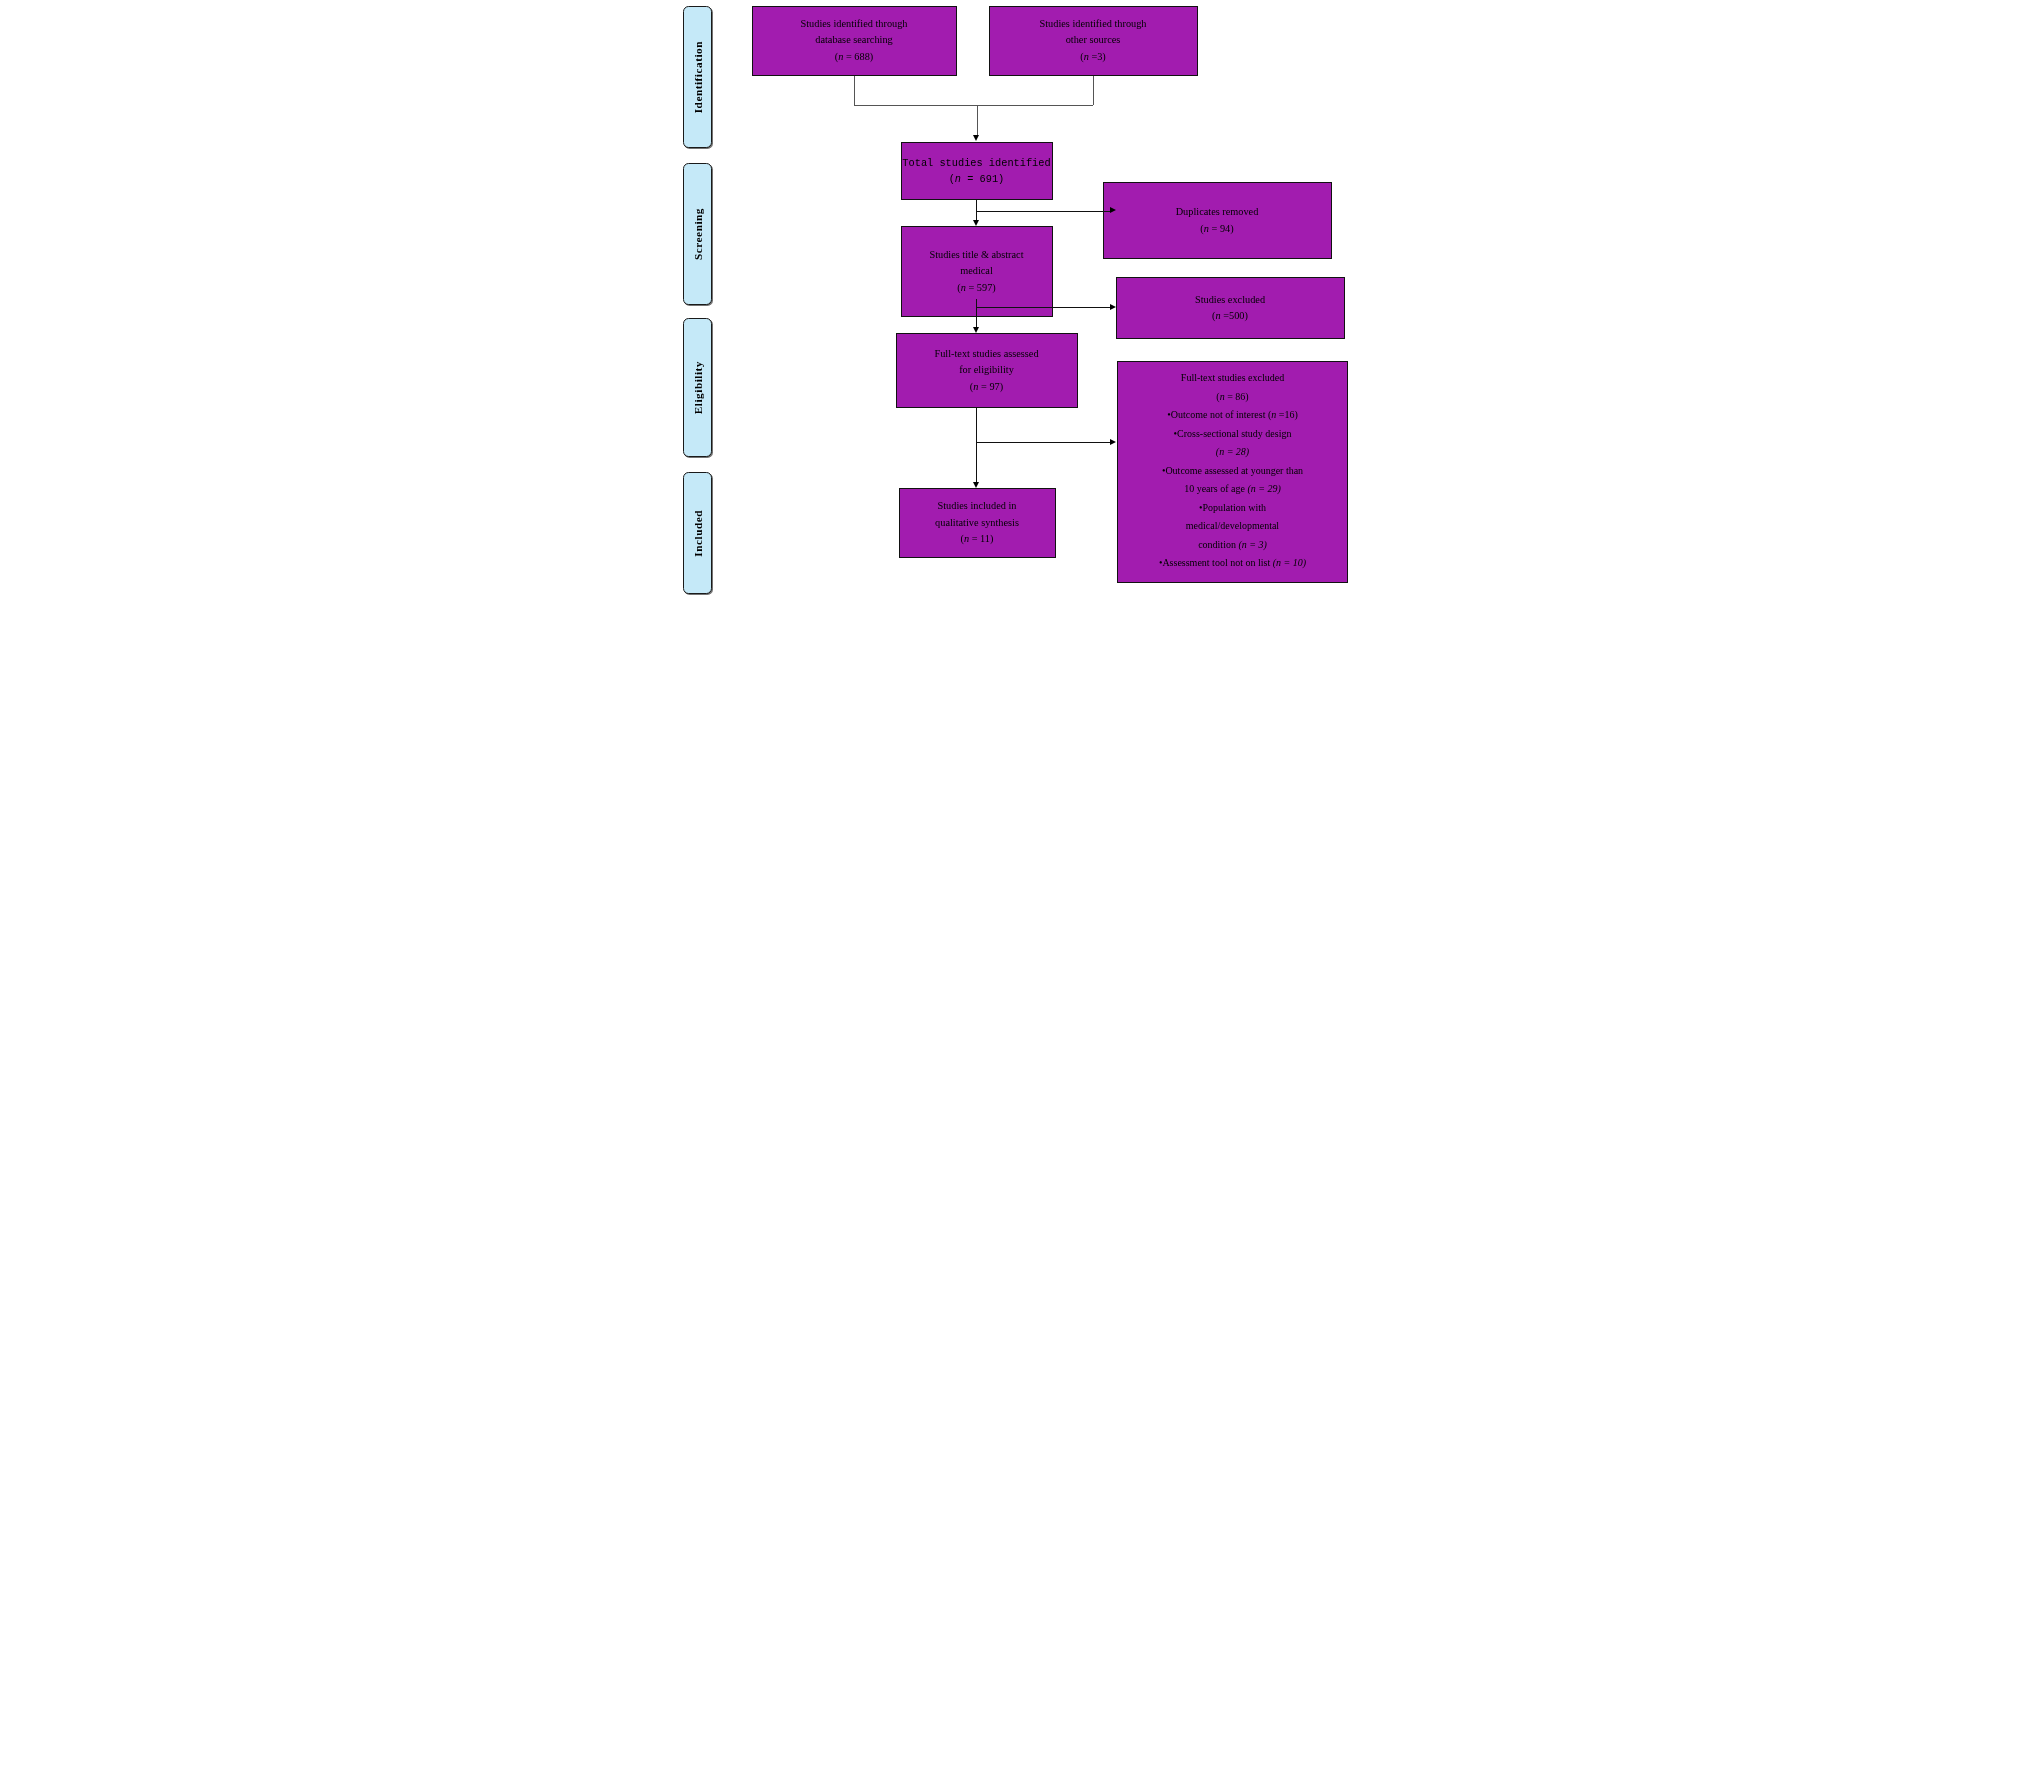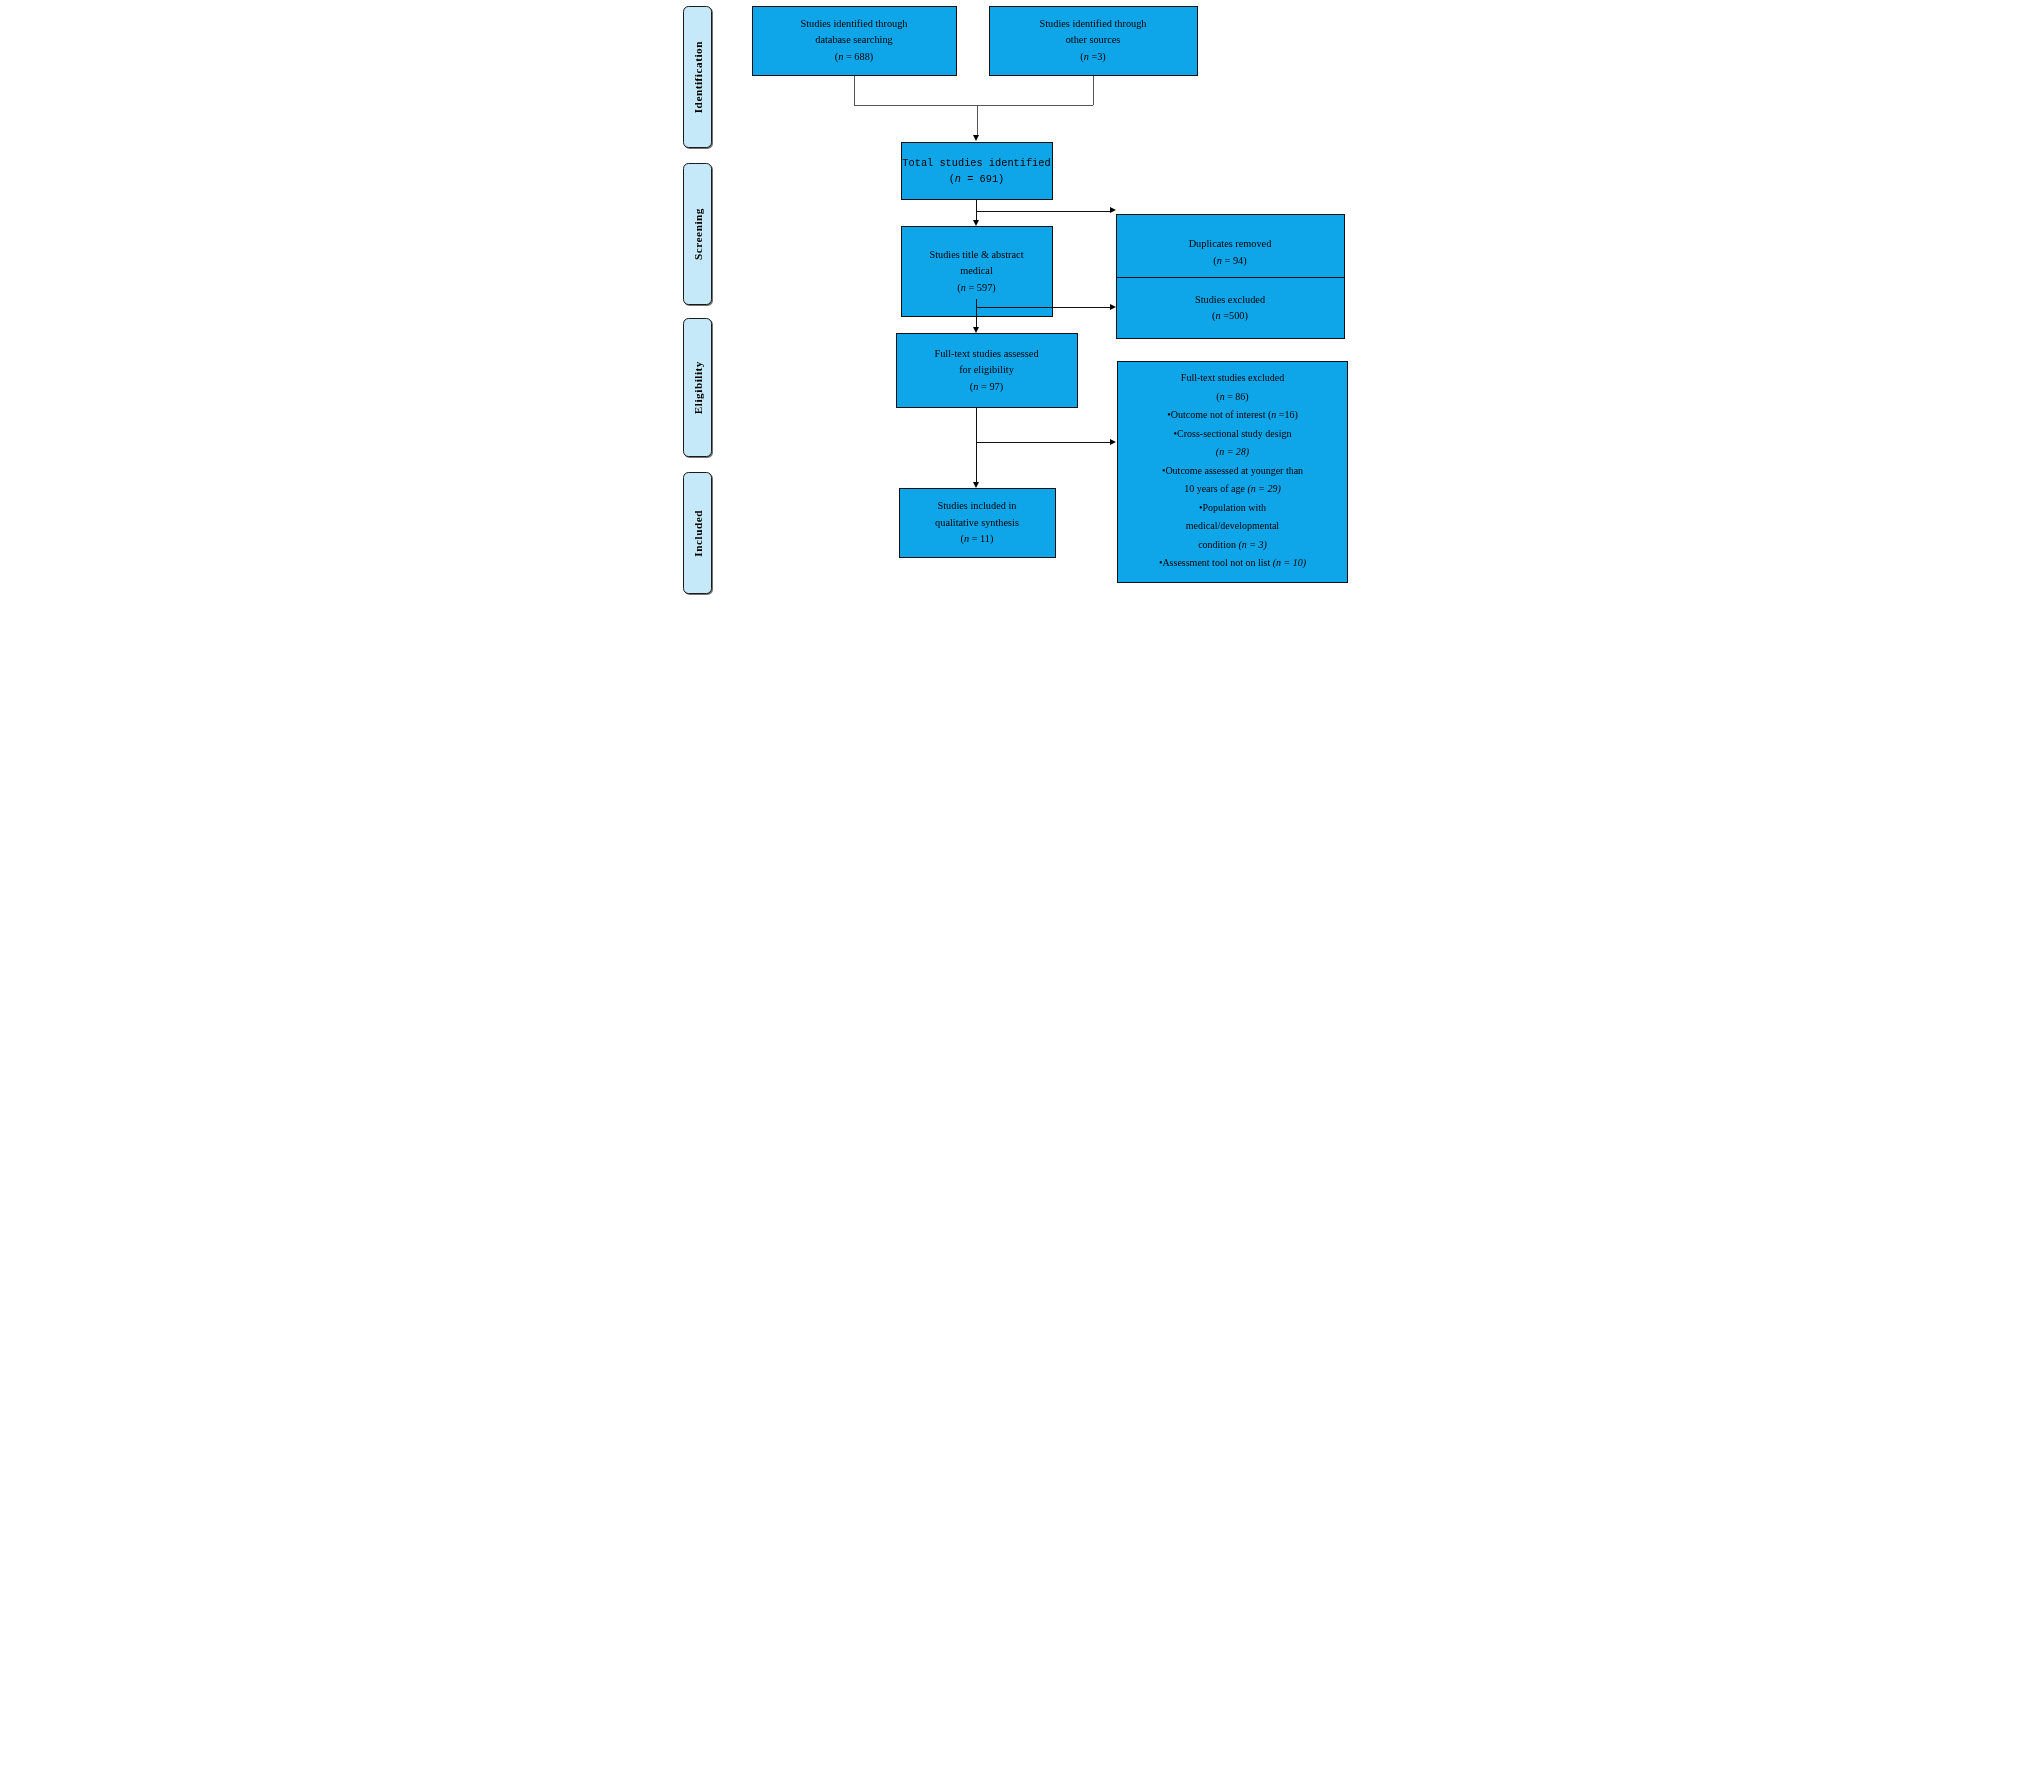--- a/index.html
+++ b/index.html
@@ -30,32 +30,32 @@
     letter-spacing:0.5px;
     white-space:nowrap;
   }
   #st-identification{top:6.2px;height:142px;}
   #st-screening{top:163px;height:142px;}
   #st-eligibility{top:318px;height:139px;}
   #st-included{top:472px;height:122px;}
   
   .fbox{
     position:absolute;
-    background:#0ea5e9;
+    background:#a21caf;
     border:1px solid #111111;
     box-sizing:border-box;
     display:flex;flex-direction:column;
     align-items:center;justify-content:center;
     text-align:center;
     font-size:10.3px;line-height:16.4px;
   }
   #bx-a{left:73px;top:5.6px;width:205px;height:70px;}
   #bx-b{left:310px;top:5.6px;width:209px;height:70px;}
   #bx-c{left:222px;top:142px;width:152px;height:58px;font-family:Liberation Mono, monospace;}
-  #bx-e{left:437px;top:182px;width:229px;height:77px;margin-top:32px;}
+  #bx-e{left:424px;top:182px;width:229px;height:77px;}
   #bx-d{left:222px;top:226px;width:152px;height:91px;}
   #bx-g{left:437px;top:277px;width:229px;height:62px;}
   #bx-f{left:217px;top:333px;width:182px;height:75px;}
   #bx-i{left:220px;top:488px;width:157px;height:70px;}
   
   #bx-h{
     left:438px;top:361px;width:231px;height:222px;
     justify-content:flex-start;
     padding:7.2px 7.2px 0 8.2px;
     font-size:10px;line-height:18.5px;

